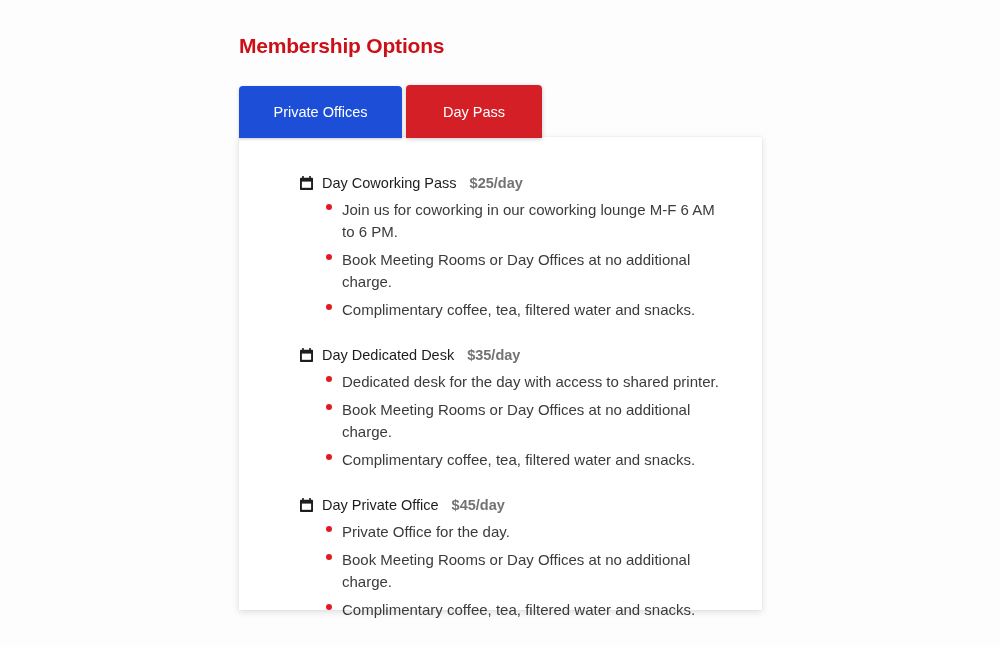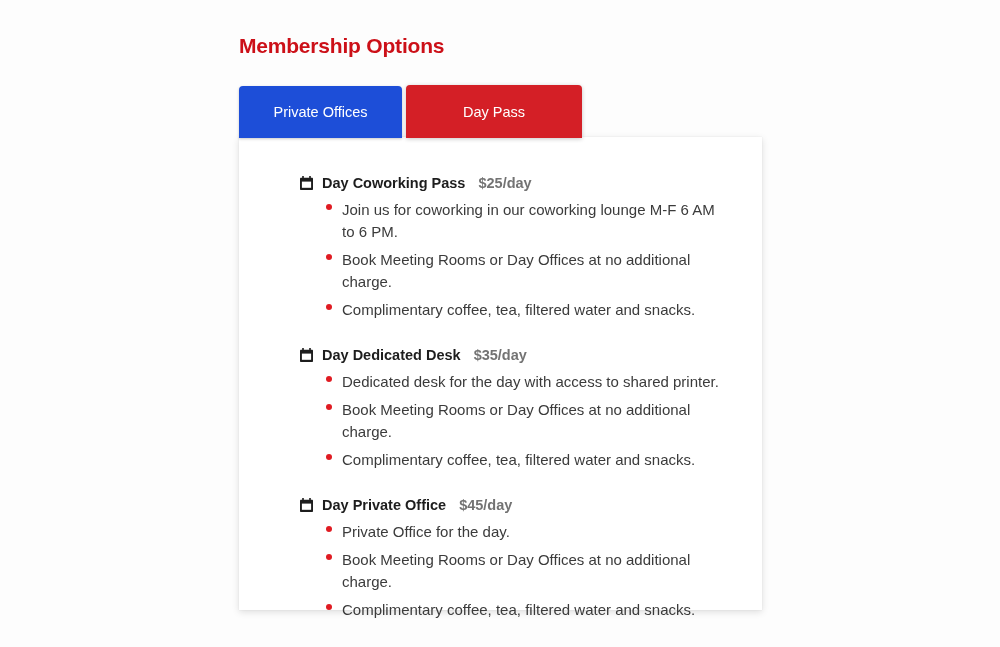--- a/index.html
+++ b/index.html
@@ -48,21 +48,21 @@
     border-radius: 4px 4px 0 0;
     background: #5b5b5b;
     box-shadow: 0 1px 3px rgba(0,0,0,0.22);
     cursor: pointer;
     user-select: none;
     padding: 0 10px;
   }
   .tab.tab-1 { width: 163px; background: #595959; }
   .tab.tab-2 { width: 163px; background: #1d4ed8; }
   .tab.active {
-    width: 176px;
+    width: 136px;
     height: 53px;
     background: #d41f26;
     box-shadow: 0 1px 4px rgba(0,0,0,0.22);
     justify-content: center;
   }
 
   
   .card {
     position: absolute;
     left: 239px;
@@ -89,21 +89,21 @@
   }
   .cal-icon {
     width: 13px;
     height: 14px;
     flex: 0 0 13px;
     position: relative;
     display: block;
   }
   .plan-title {
     font-size: 14.5px;
-    font-weight: bold;
+    font-weight: normal;
     color: #1d1d1d;
     white-space: nowrap;
     text-align: right;
   }
   .plan-price {
     font-size: 14.5px;
     font-weight: bold;
     color: #737373;
     margin-left: 4px;
     white-space: nowrap;

